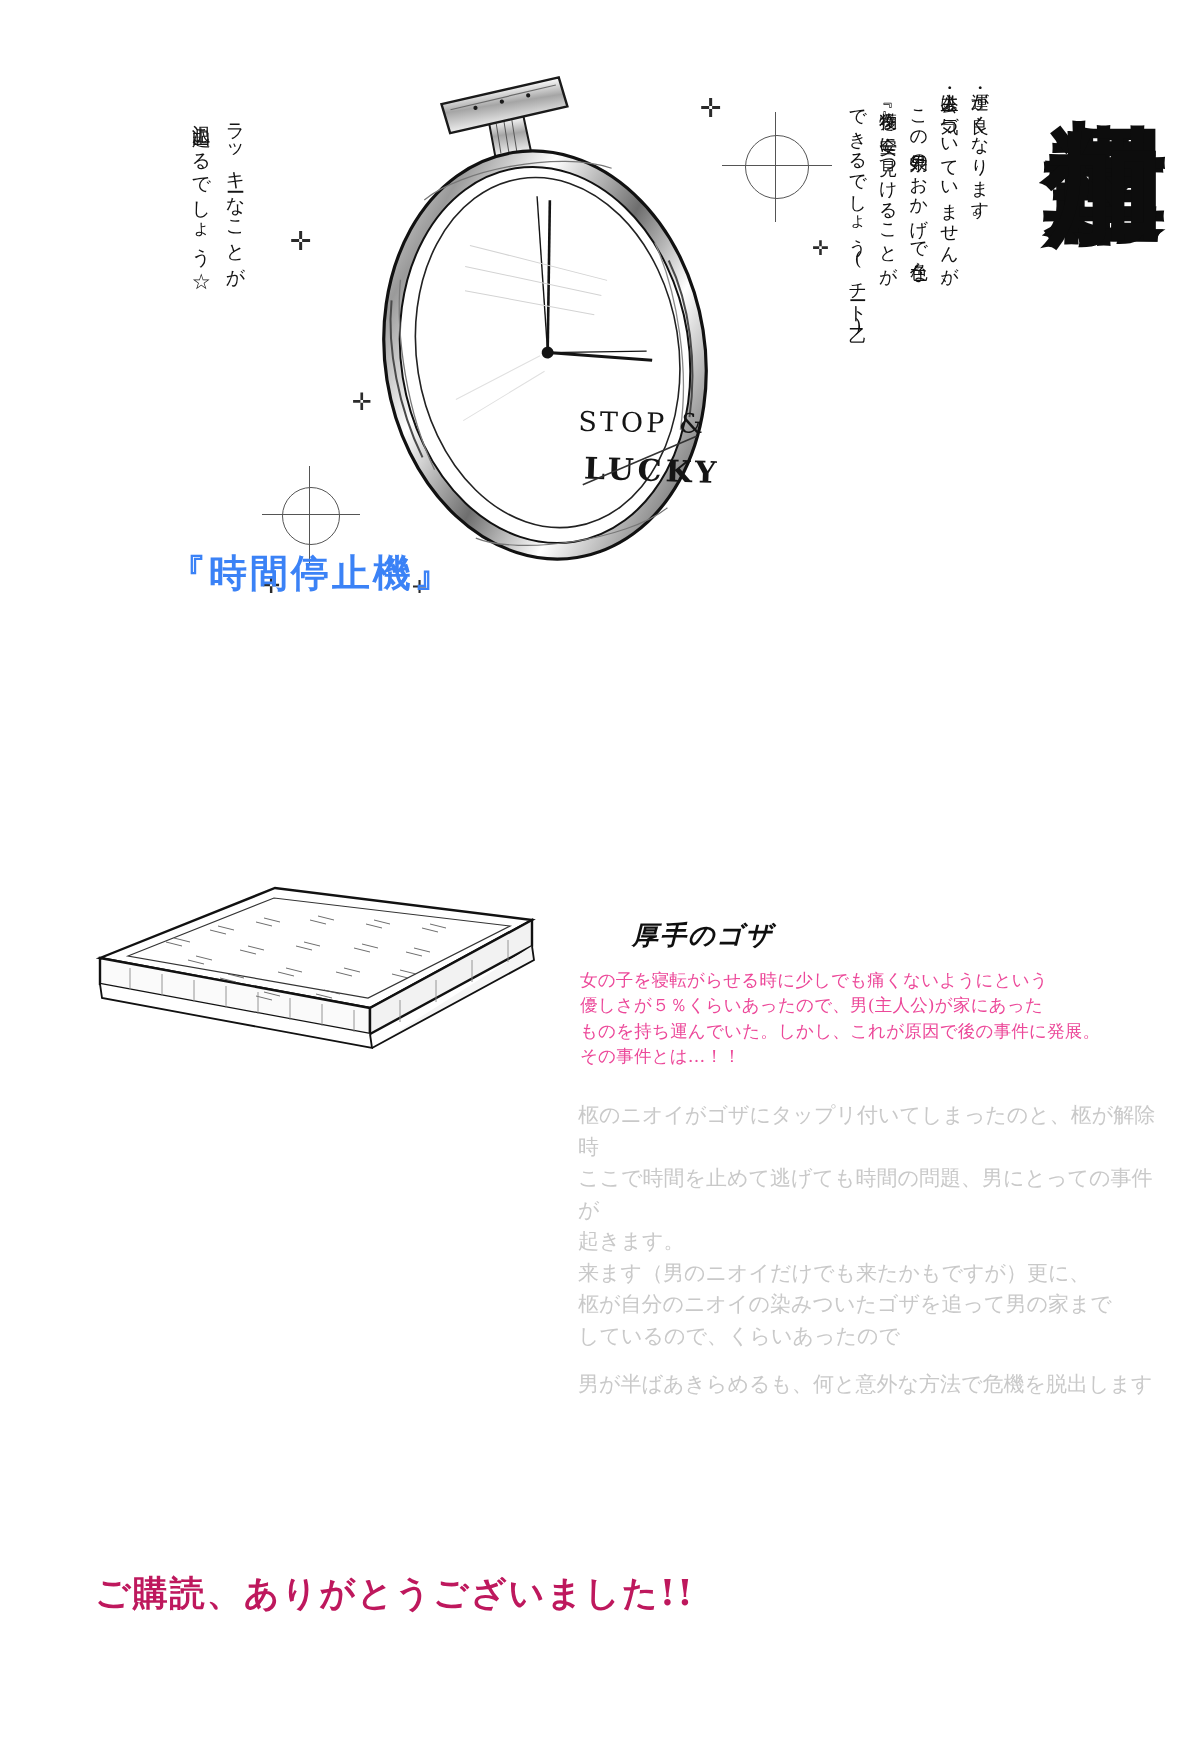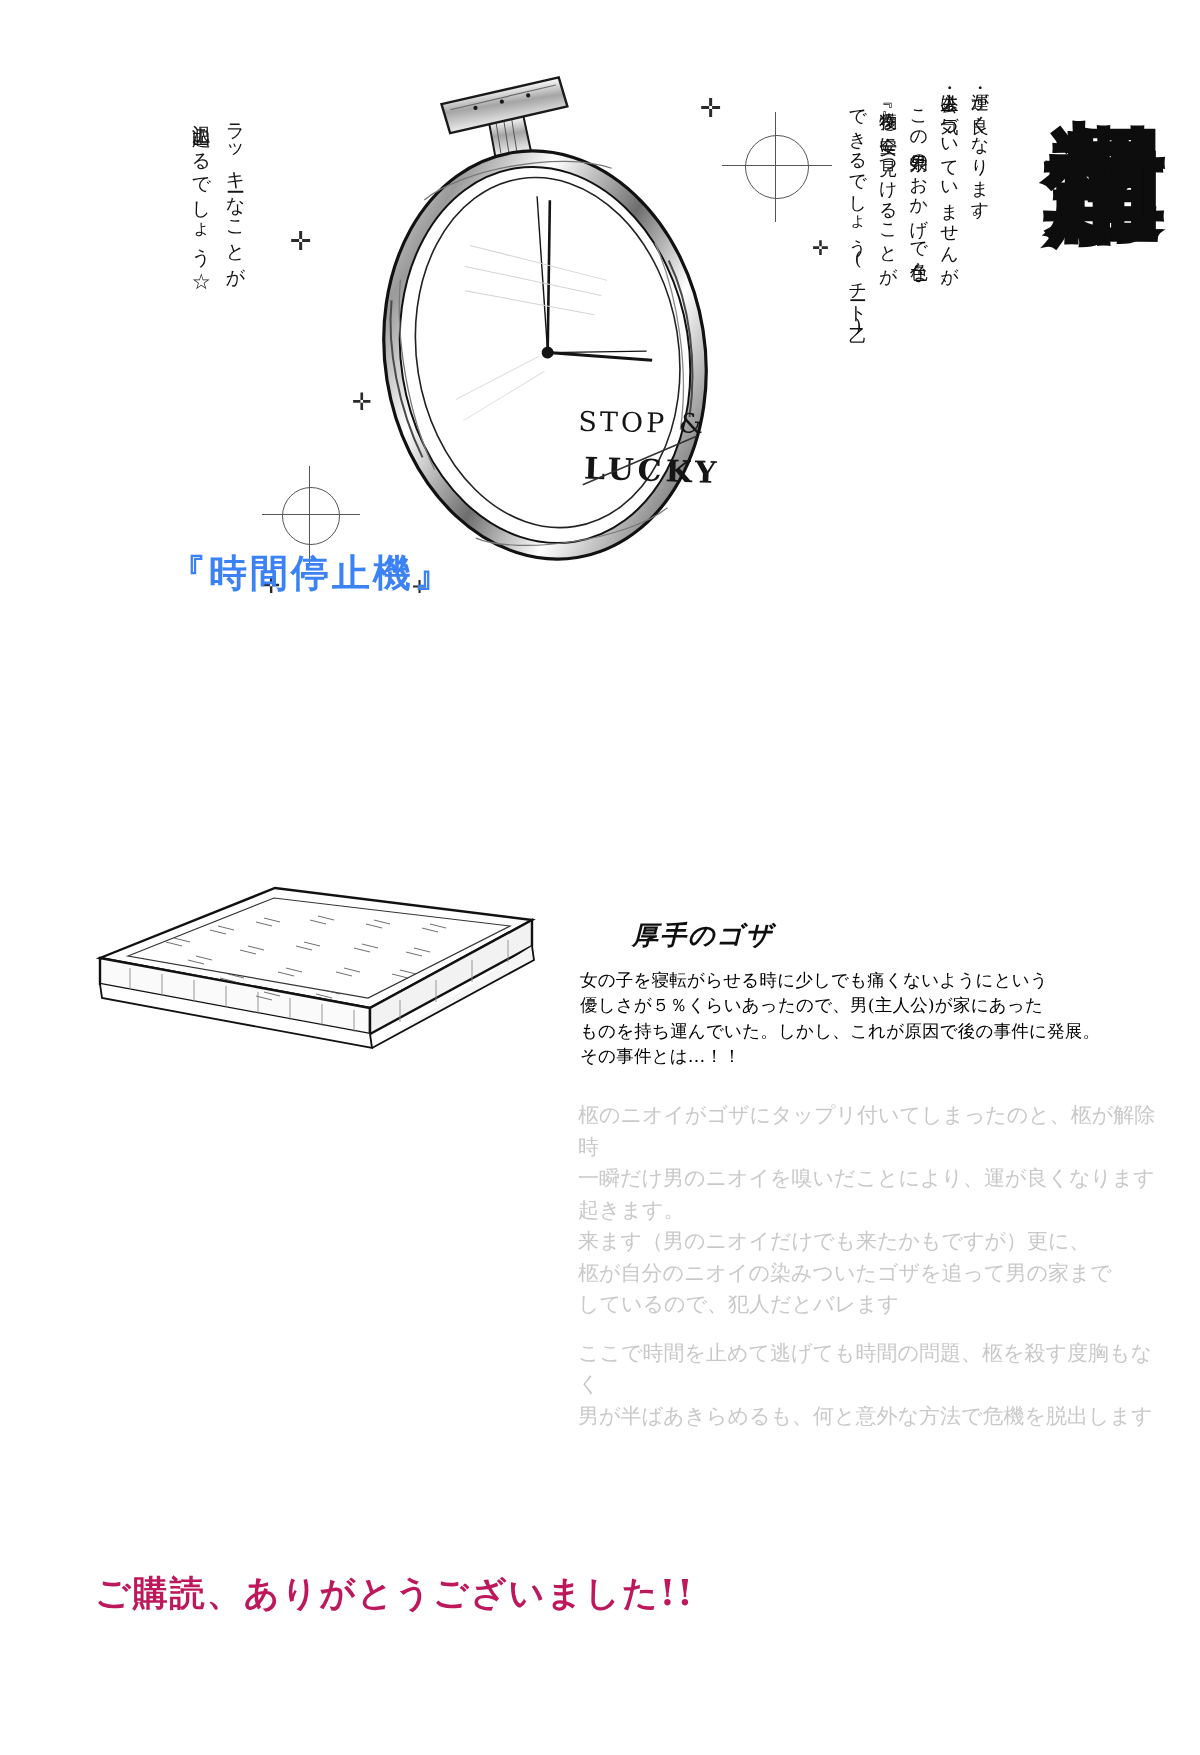--- a/index.html
+++ b/index.html
@@ -138,21 +138,21 @@
   }
   .goza-body {
     position: absolute;
     left: 580px;
     top: 968px;
     width: 560px;
     font-family: "DejaVu Serif", serif;
     font-size: 17.5px;
     line-height: 1.45;
     letter-spacing: 0.2px;
-    color: #000000;
+    color: #ec4899;
   }
   .goza-body p { margin: 0; }
 
   
   .faded {
     position: absolute;
     left: 578px;
     top: 1100px;
     width: 580px;
     font-family: "DejaVu Serif", serif;
@@ -344,25 +344,24 @@
   <div class="goza-title">厚手のゴザ</div>
   <div class="goza-body">
     <p>女の子を寝転がらせる時に少しでも痛くないようにという</p>
     <p>優しさが５％くらいあったので、男(主人公)が家にあった</p>
     <p>ものを持ち運んでいた。しかし、これが原因で後の事件に発展。</p>
     <p>その事件とは…！！</p>
   </div>
 
   <div class="faded">
     <p>柩のニオイがゴザにタップリ付いてしまったのと、柩が解除時</p>
-    <p>一瞬だけ男のニオイを嗅いだことにより、運が良くなります</p>
+    <p>ここで時間を止めて逃げても時間の問題、男にとっての事件が</p>
     <p>起きます。</p>
     <p>来ます（男のニオイだけでも来たかもですが）更に、</p>
     <p>柩が自分のニオイの染みついたゴザを追って男の家まで</p>
-    <p>しているので、犯人だとバレます</p>
+    <p>しているので、くらいあったので</p>
     <div class="gap"></div>
-    <p>ここで時間を止めて逃げても時間の問題、柩を殺す度胸もなく</p>
     <p>男が半ばあきらめるも、何と意外な方法で危機を脱出します</p>
   </div>
 
   <div class="thanks">ご購読、ありがとうございました!!</div>
 
 </div>
 
 </body></html>

